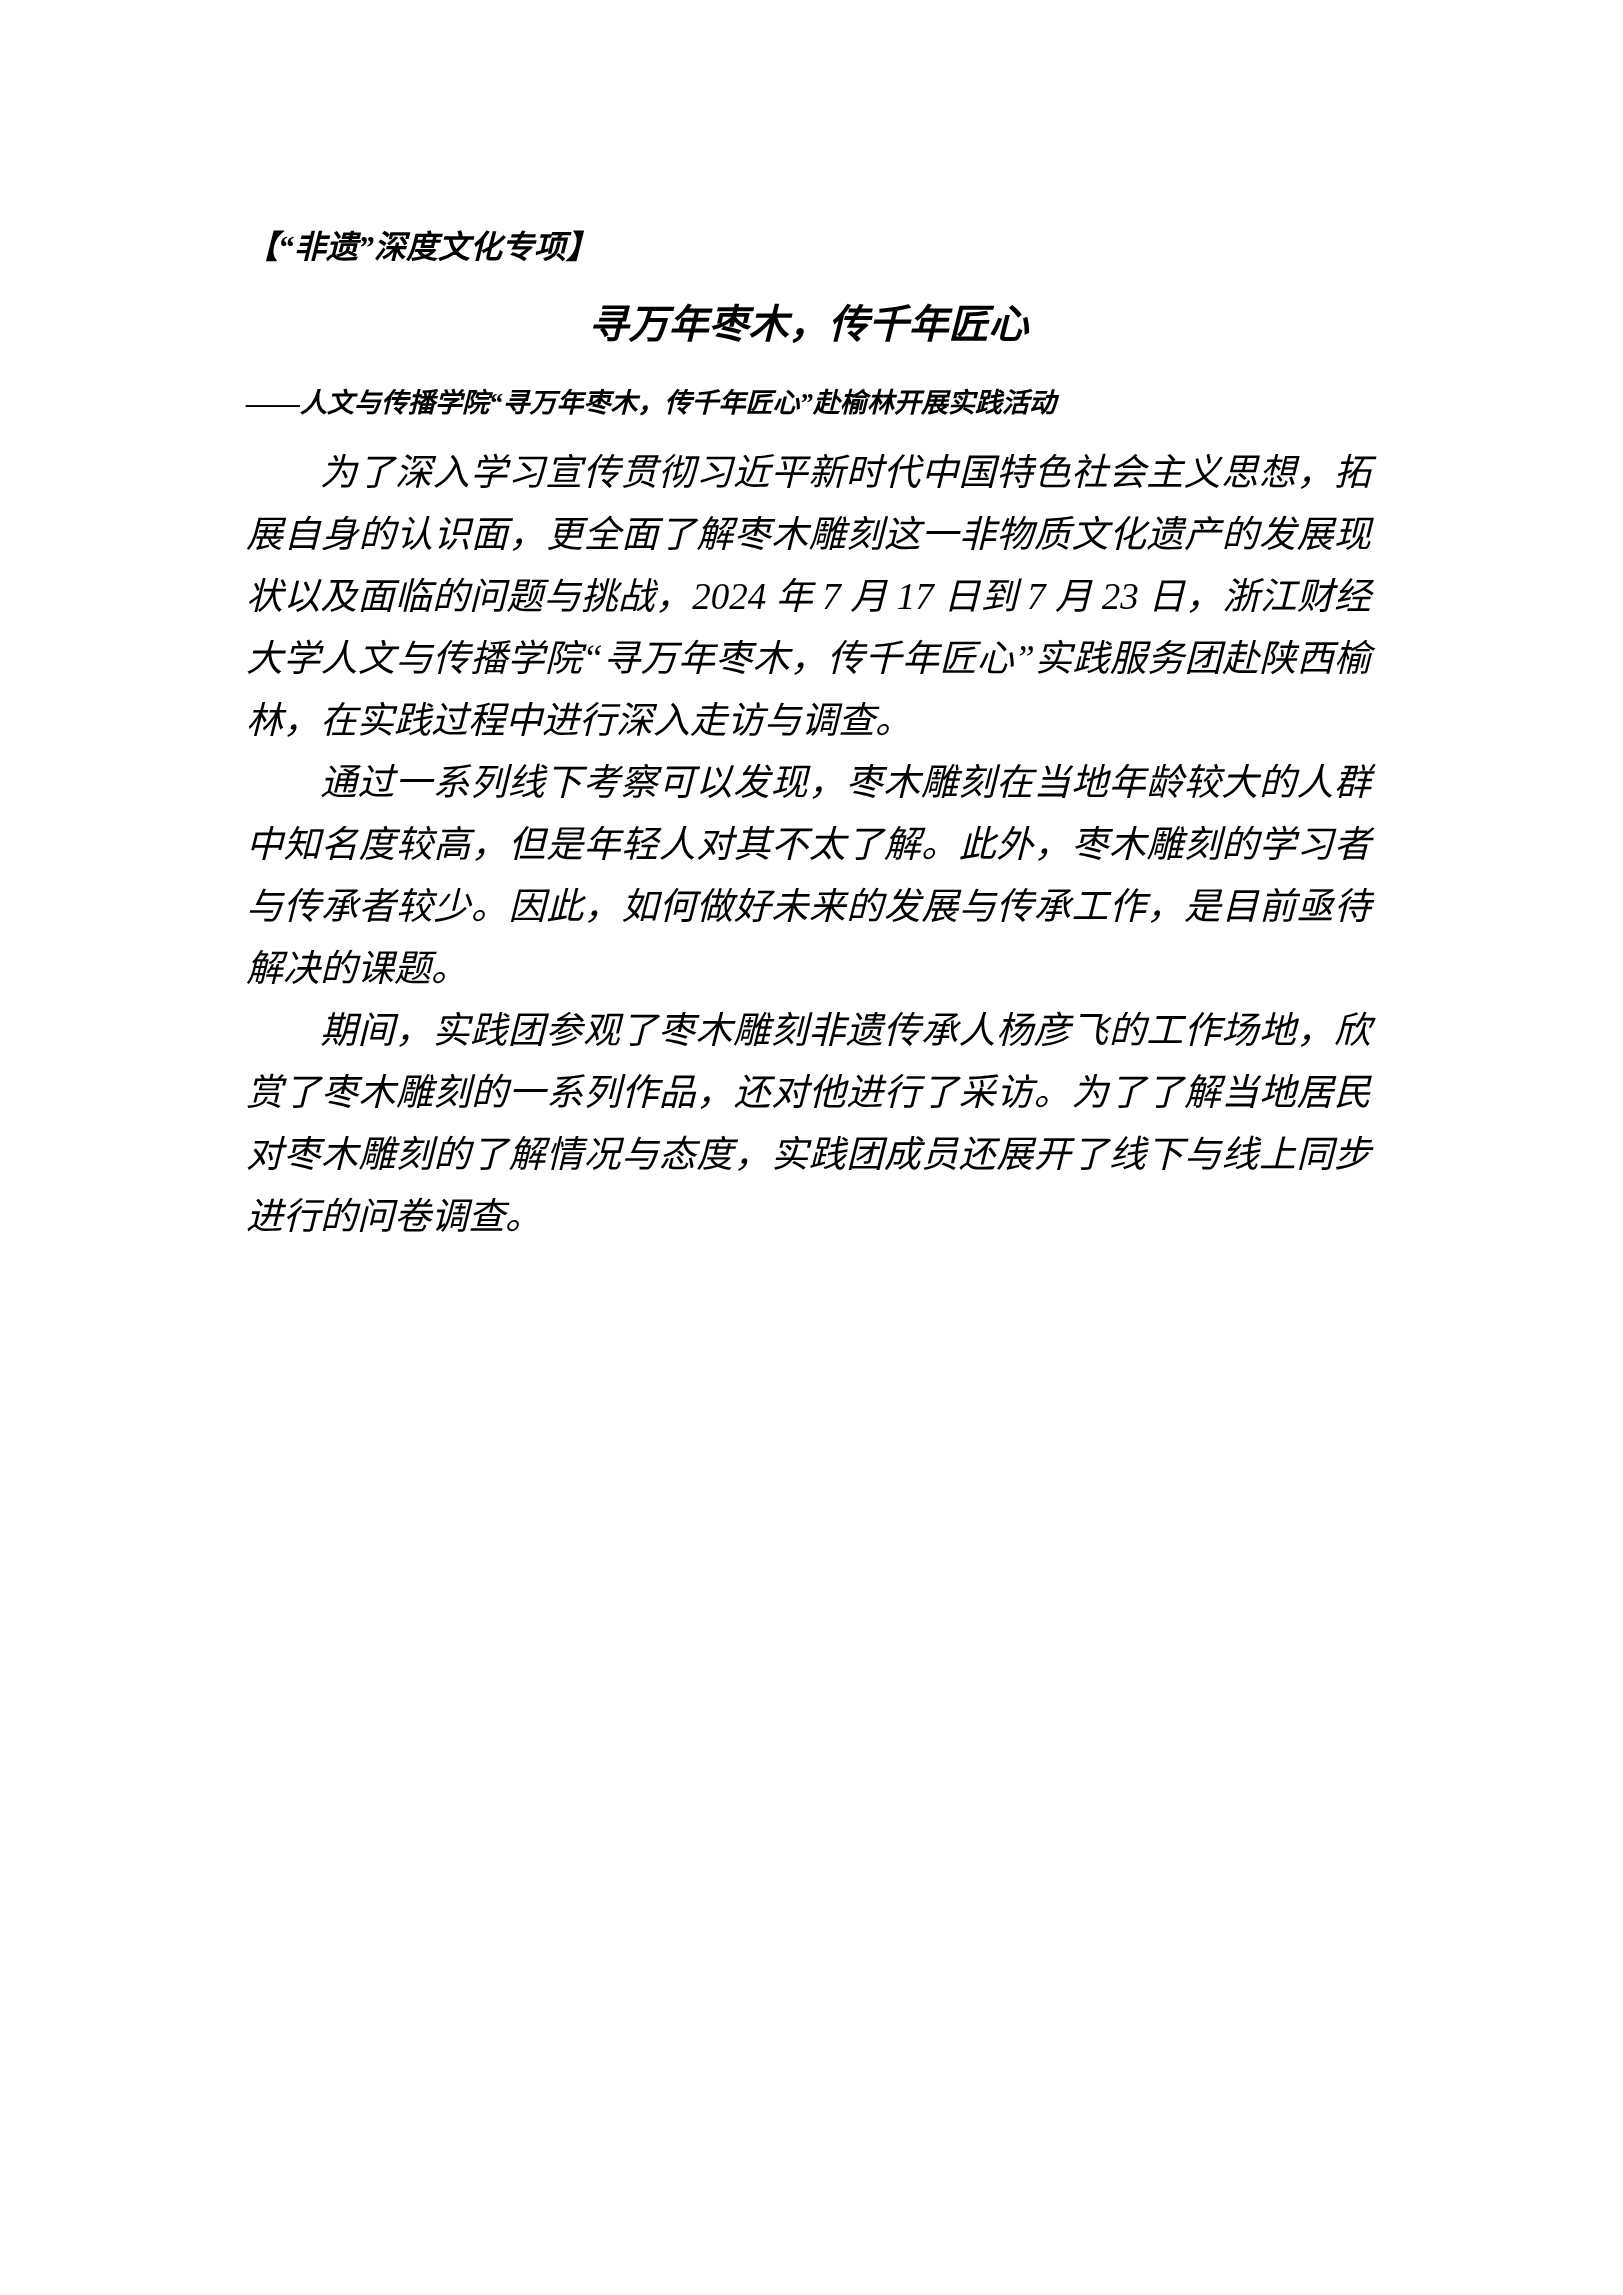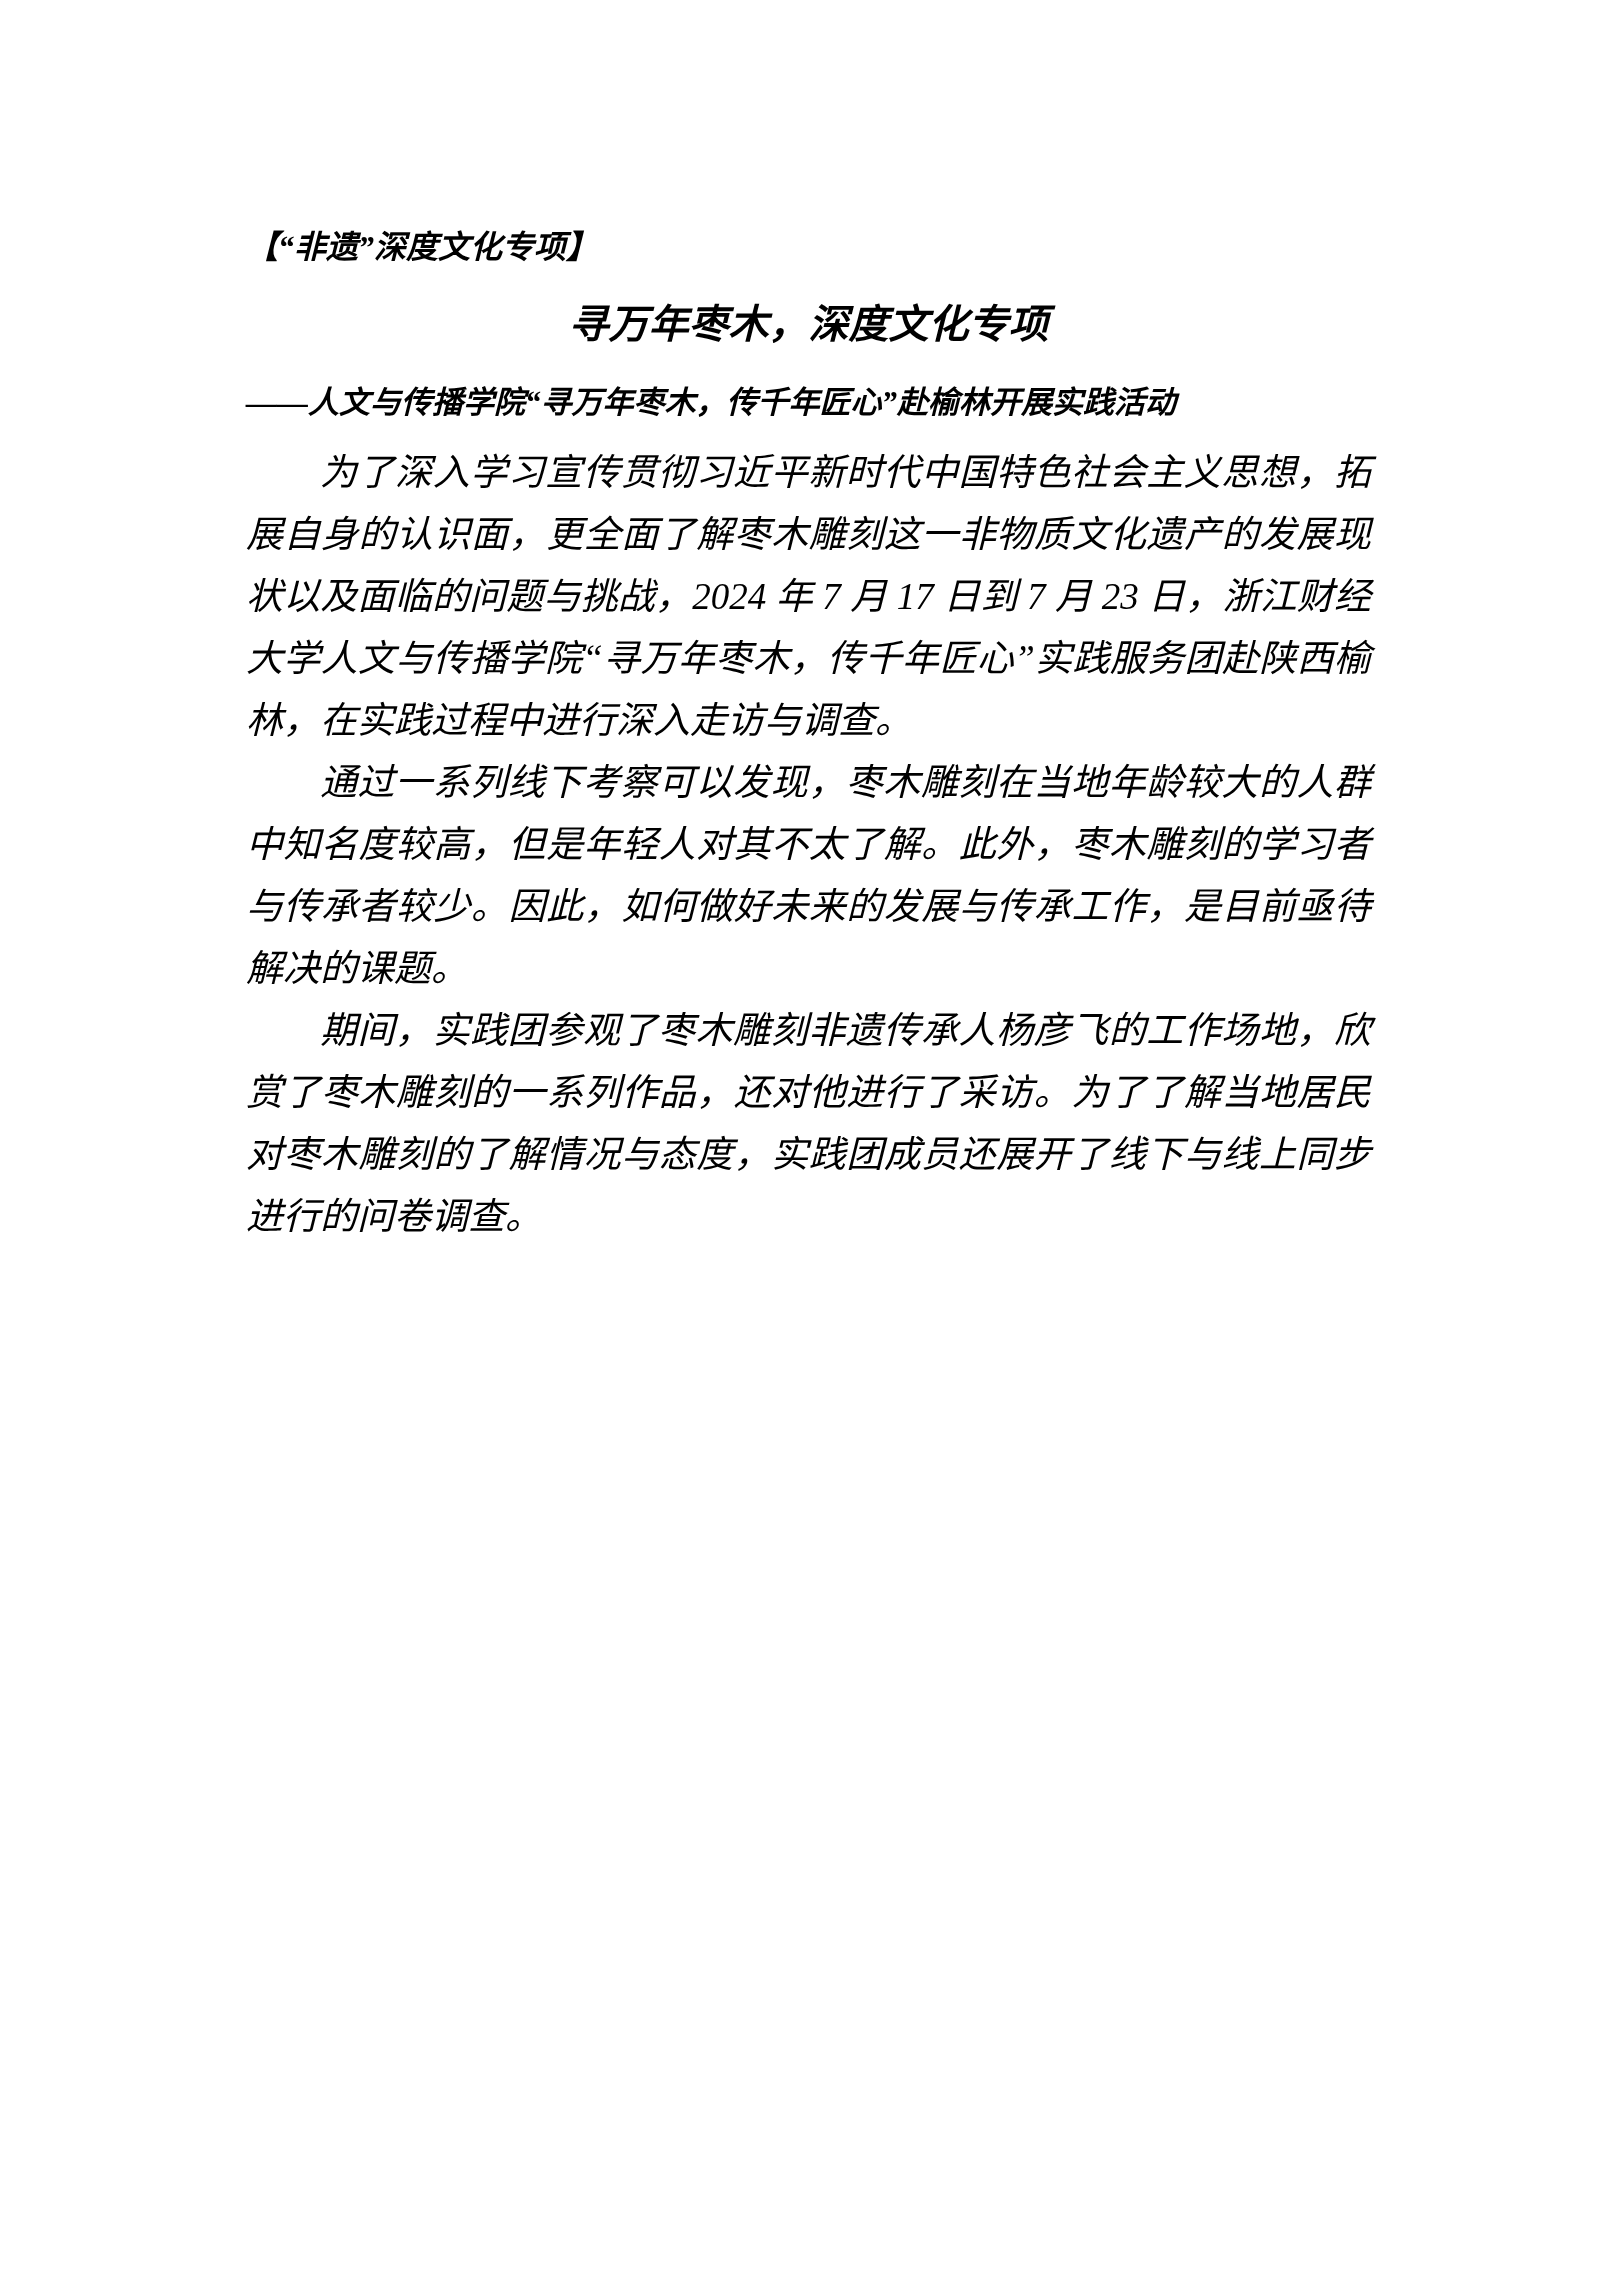--- a/index.html
+++ b/index.html
@@ -32,21 +32,21 @@
   }
   .doc-title {
     margin: 0;
     font-size: 40px;
     font-weight: bold;
     text-align: center;
     line-height: 78px;
   }
   .doc-subtitle {
     margin: 0;
-    font-size: 31px;
+    font-size: 27px;
     font-weight: bold;
     text-align: left;
     line-height: 78px;
     white-space: nowrap;
   }
   .body-paragraph {
     margin: 0;
     font-size: 37px;
     text-align: justify;
     text-indent: 2em;
@@ -63,21 +63,21 @@
     font-style: normal;
     color: #000000;
   }
 </style>
 </head>
 <body>
 
 <div class="page">
   <div class="content">
     <div class="section-tag">【“非遗”深度文化专项】</div>
-    <h1 class="doc-title">寻万年枣木，深度文化专项</h1>
+    <h1 class="doc-title">寻万年枣木，传千年匠心</h1>
     <h2 class="doc-subtitle">——人文与传播学院“寻万年枣木，传千年匠心”赴榆林开展实践活动</h2>
     <p class="body-paragraph">为了深入学习宣传贯彻习近平新时代中国特色社会主义思想，拓展自身的认识面，更全面了解枣木雕刻这一非物质文化遗产的发展现状以及面临的问题与挑战，2024 年 7 月 17 日到 7 月 23 日，浙江财经大学人文与传播学院“寻万年枣木，传千年匠心”实践服务团赴陕西榆林，在实践过程中进行深入走访与调查。</p>
     <p class="body-paragraph">通过一系列线下考察可以发现，枣木雕刻在当地年龄较大的人群中知名度较高，但是年轻人对其不太了解。此外，枣木雕刻的学习者与传承者较少。因此，如何做好未来的发展与传承工作，是目前亟待解决的课题。</p>
     <p class="body-paragraph">期间，实践团参观了枣木雕刻非遗传承人杨彦飞的工作场地，欣赏了枣木雕刻的一系列作品，还对他进行了采访。为了了解当地居民对枣木雕刻的了解情况与态度，实践团成员还展开了线下与线上同步进行的问卷调查。</p>
   </div>
   <div class="page-number">6</div>
 </div>
 
 
 </body></html>

